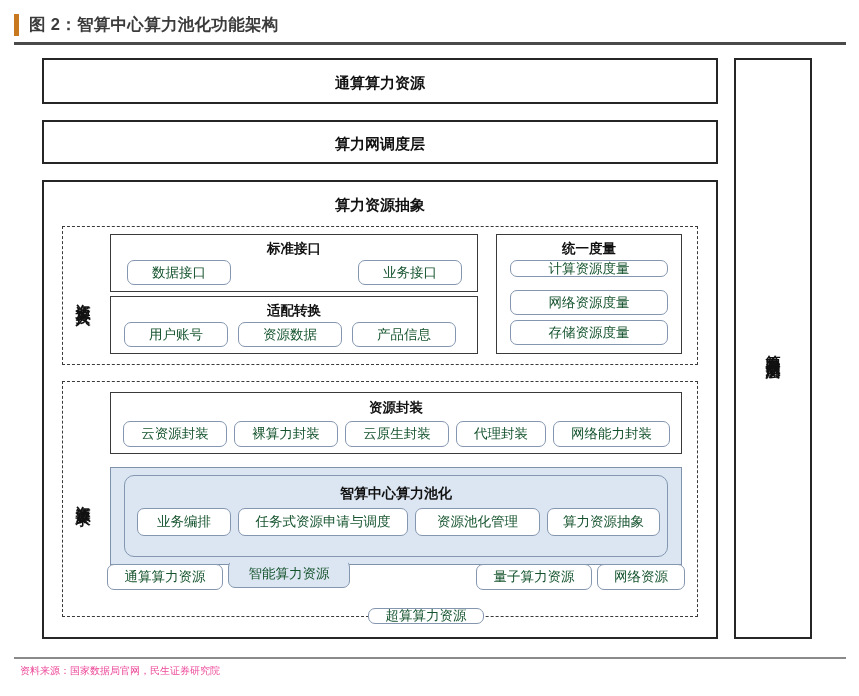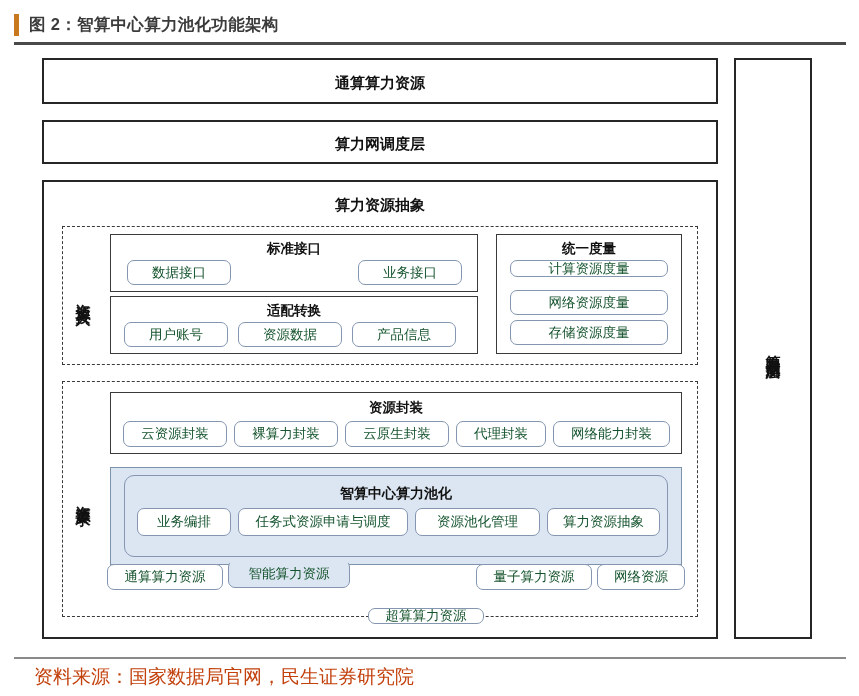--- a/index.html
+++ b/index.html
@@ -24,21 +24,21 @@
     font-size:16.5px;font-weight:bold;color:#3b3b3b;letter-spacing:.3px;
     white-space:nowrap;
   }
   .rule-top{
     position:absolute;left:14px;top:42px;width:832px;height:2.5px;background:#4a4a4a;
   }
   .rule-bottom{
     position:absolute;left:14px;top:657px;width:832px;height:2px;background:#8a8a8a;
   }
   .footer{
-    position:absolute;left:34px;top:664px;font-size:19px;color:#c2410c;
+    position:absolute;left:20px;top:664px;font-size:10px;color:#ec4899;
     white-space:nowrap;
   }
 
   
   .hardbox{
     position:absolute;box-sizing:border-box;
     border:2px solid #262626;background:#ffffff;
   }
   .thinbox{
     position:absolute;box-sizing:border-box;

